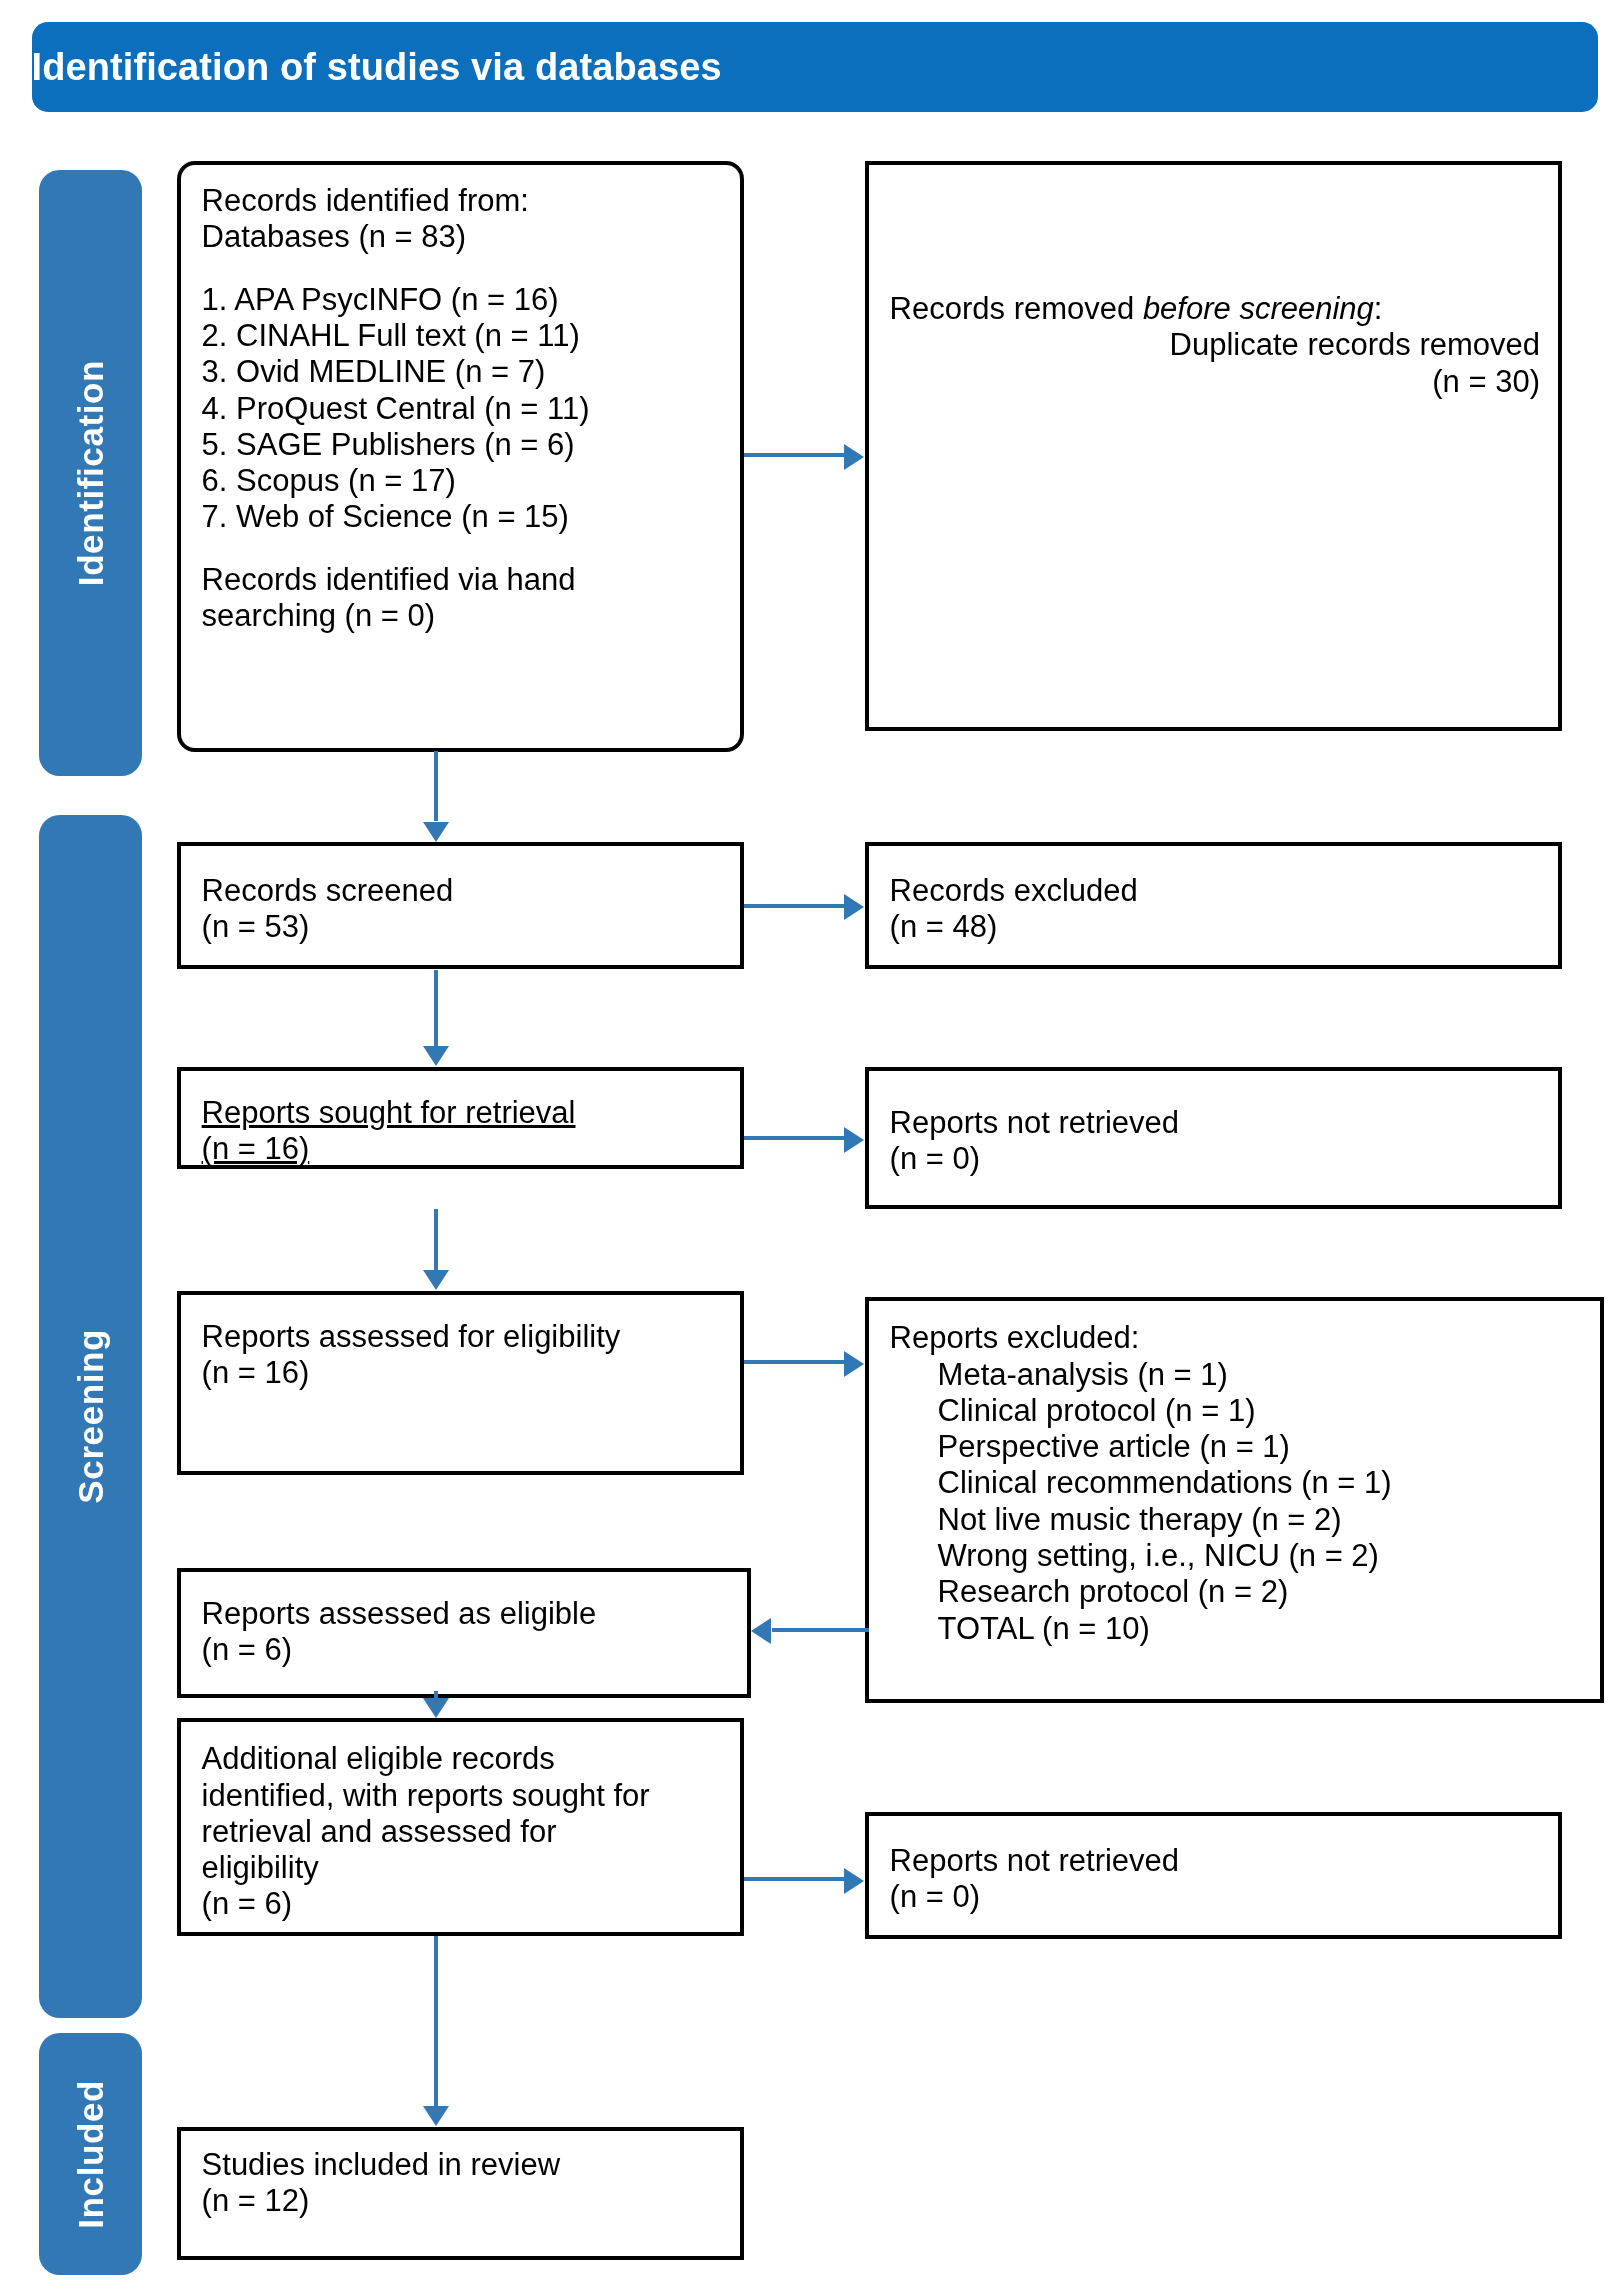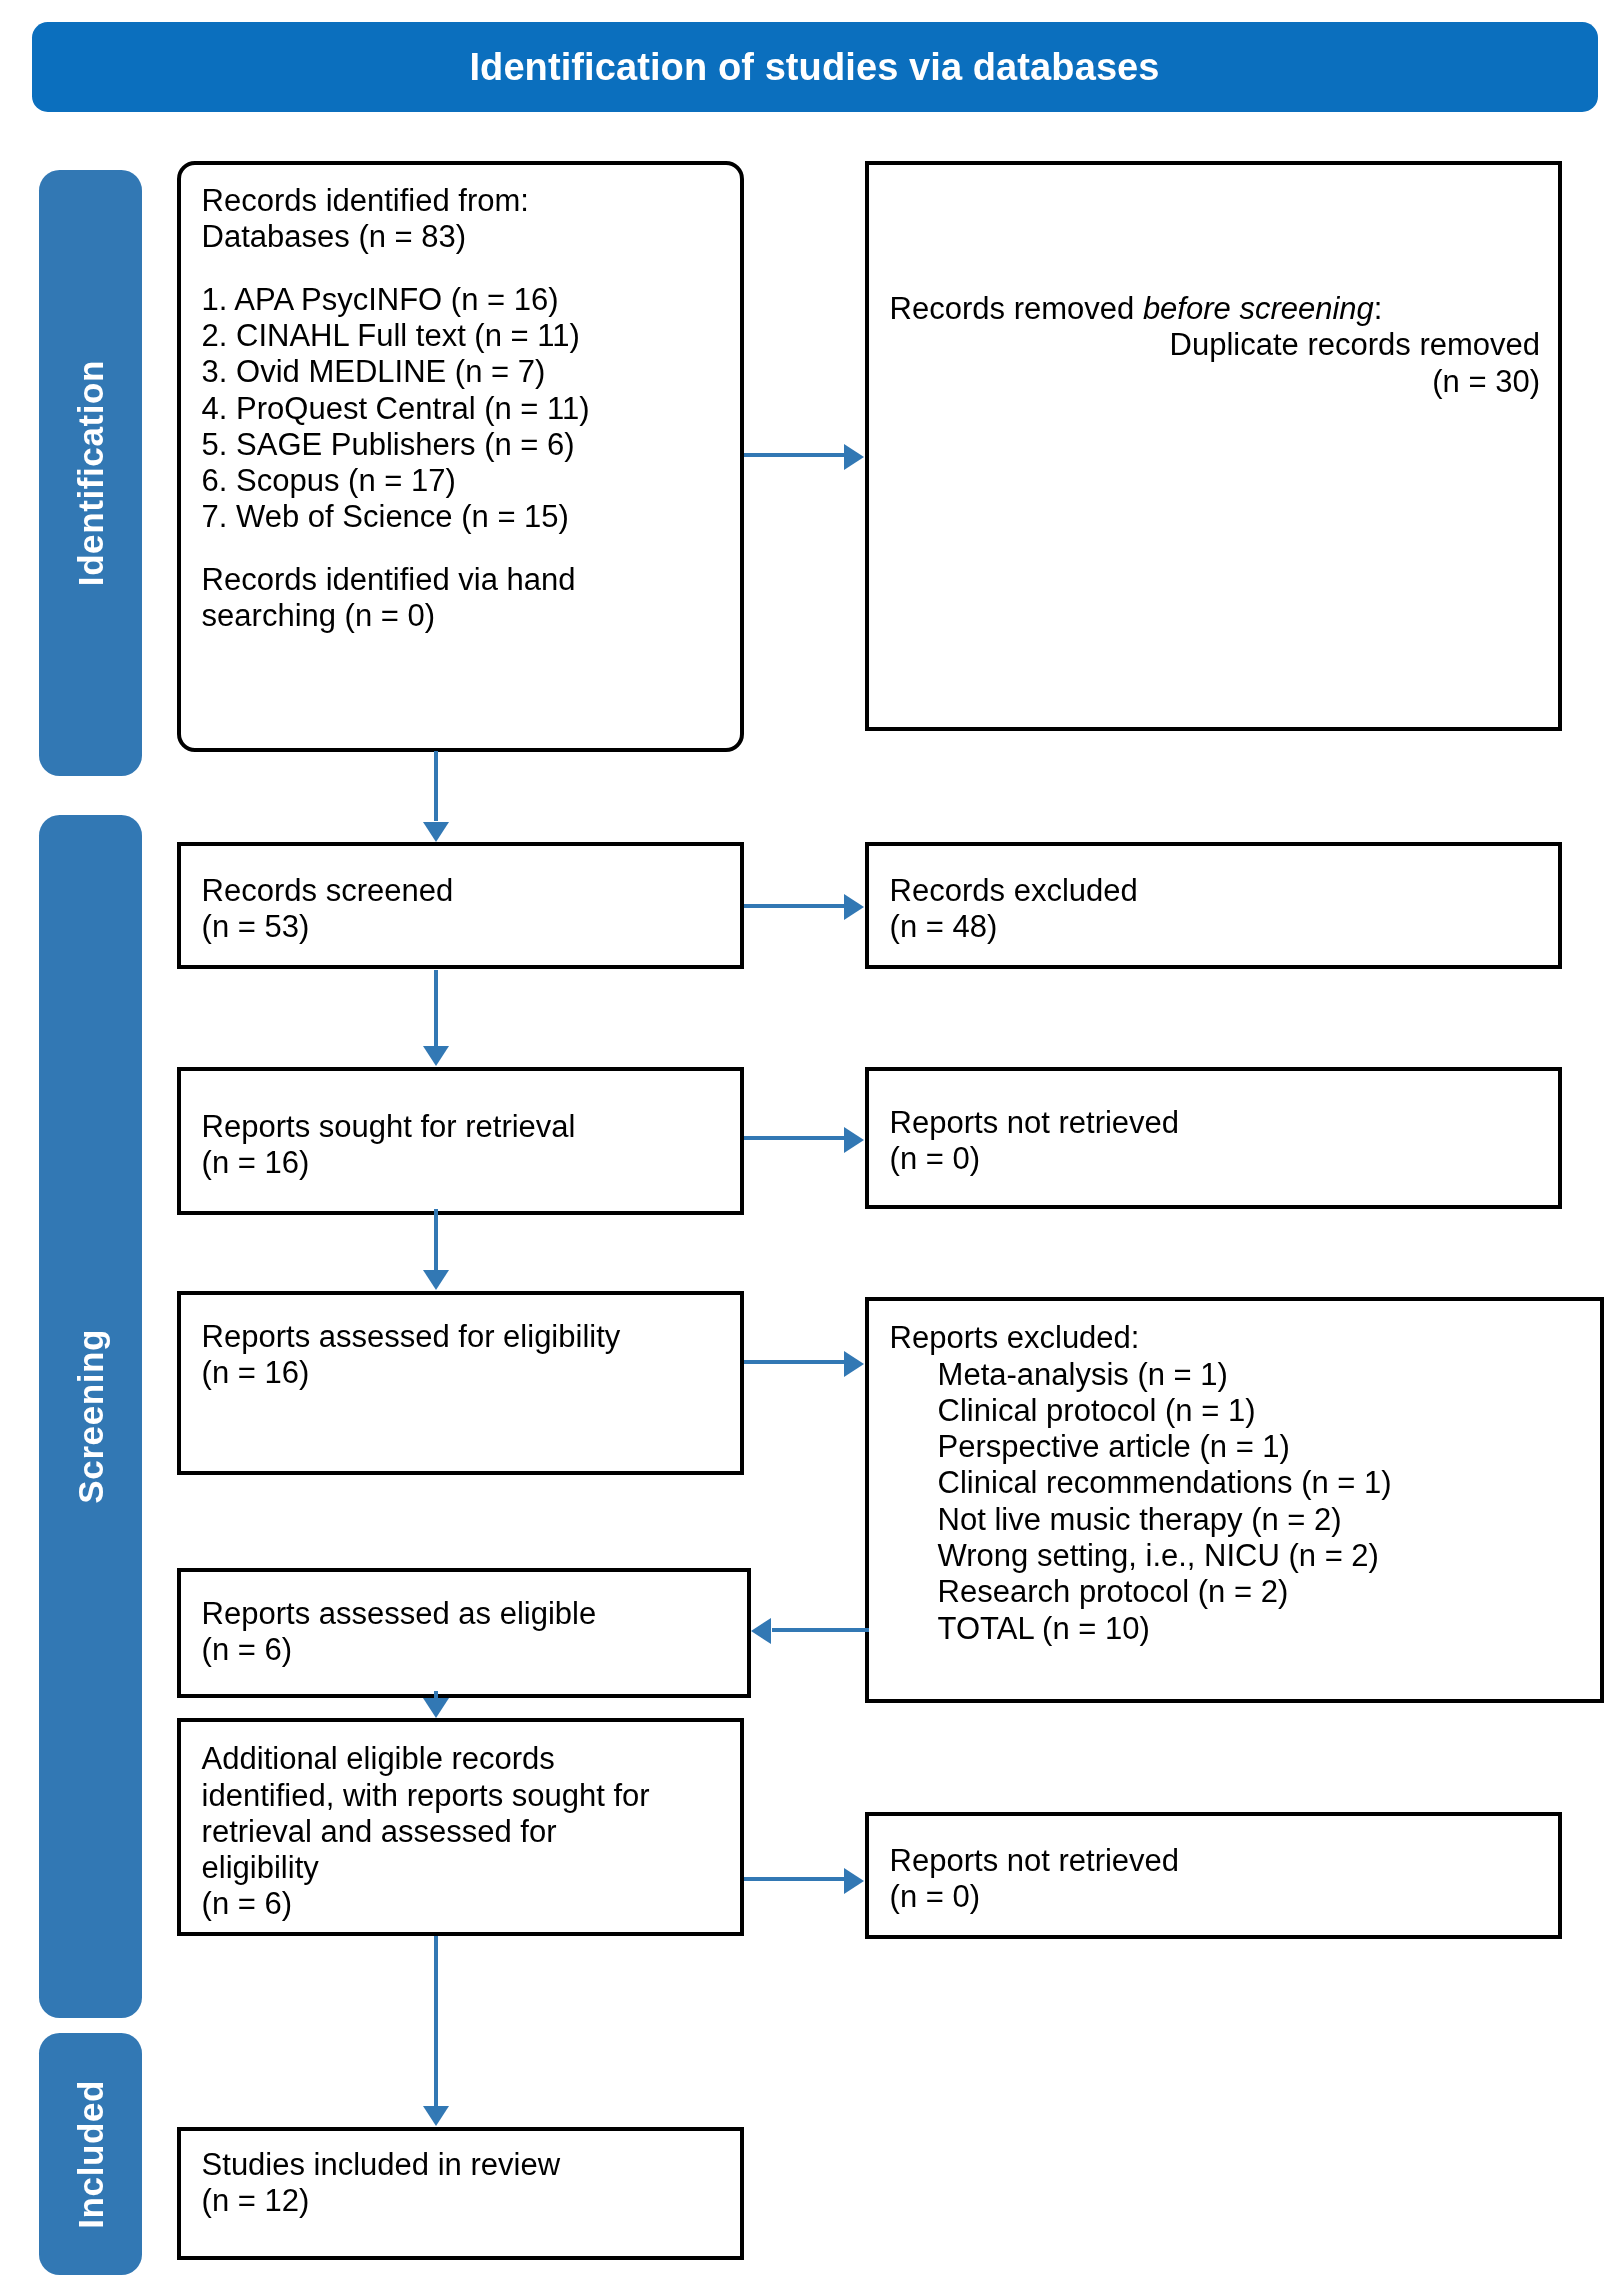--- a/index.html
+++ b/index.html
@@ -4,21 +4,21 @@
 <title>PRISMA Flow Diagram</title>
 <style>
   html,body{margin:0;padding:0;background:#ffffff;}
   body{font-family:"Liberation Sans", sans-serif;}
   #page{position:relative;width:1618px;height:2295px;background:#fff;overflow:hidden;}
 
   
   .banner{
     position:absolute;left:31.5px;top:22.4px;width:1566px;height:90px;
     background:#0b6fbe;border-radius:15.8px;
-    display:flex;align-items:center;justify-content:center;
+    display:flex;align-items:center;
   }
   .banner-title{
     color:#ffffff;font-size:38px;font-weight:bold;letter-spacing:0.1px;
     white-space:nowrap;
   }
 
   
   .stage{
     position:absolute;left:39px;width:103px;
     background:#3278b4;border-radius:20.6px;
@@ -48,21 +48,21 @@
   .box ul.sub{margin:0;padding:0 0 0 48px;list-style:none;}
   .box ul.sub li{margin:0;}
   .indent{padding-left:48px;text-align:right;}
   em{font-style:italic;}
 
   
   #box-records-identified   {left:177px;top:161px;  width:567px; height:591px; padding-top:18px;border-radius:18px;}
   #box-records-removed      {left:865px;top:161px; width:697px;height:570px; padding-top:126px;}
   #box-records-screened     {left:177px;top:842px; width:567px; height:127px; padding-top:27px;}
   #box-records-excluded     {left:865px;top:842px;width:697px;height:127px; padding-top:27px;}
-  #box-reports-sought       {left:177px;top:1067px; width:567px; height:148px; padding-top:38px;}
+  #box-reports-sought       {left:177px;top:1067px; width:567px; height:102px; padding-top:24px;text-decoration:underline;}
   #box-reports-notretrieved1{left:865px;top:1067px;width:697px;height:142px; padding-top:34px;}
   #box-reports-assessed-el  {left:177px;top:1291px; width:567px; height:184px; padding-top:24px;}
   #box-reports-excluded-list{left:865px;top:1297px;width:739px;height:406px; padding-top:19.4px;}
   #box-reports-eligible     {left:177px;top:1560px; width:574px; height:130px; padding-top:24px;margin-top:8px;}
   #box-additional-eligible  {left:177px;top:1718px; width:567px; height:218px; padding-top:19.4px;}
   #box-reports-notretrieved2{left:865px;top:1812px;width:697px;height:127px; padding-top:27px;}
   #box-studies-included     {left:177px;top:2127px; width:567px; height:133px; padding-top:16px;}
 
   
   .arrow{position:absolute;}

